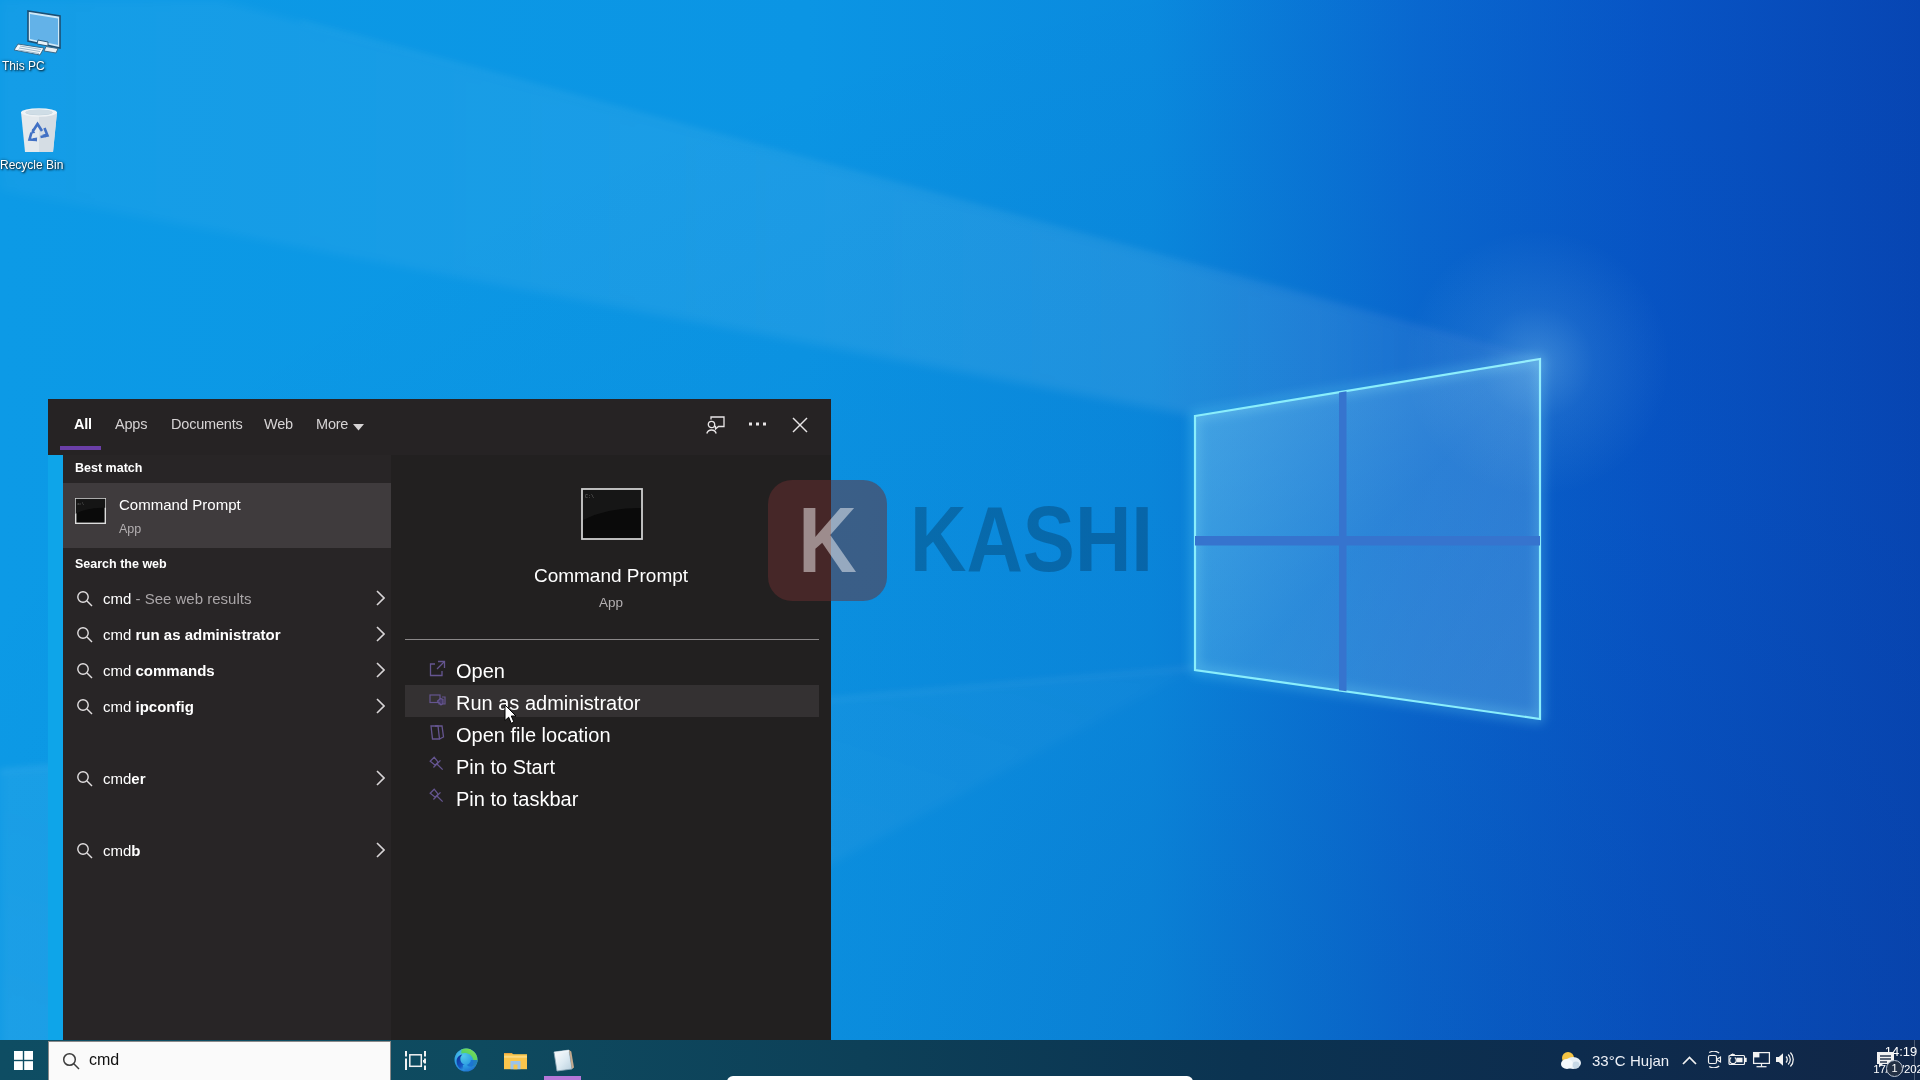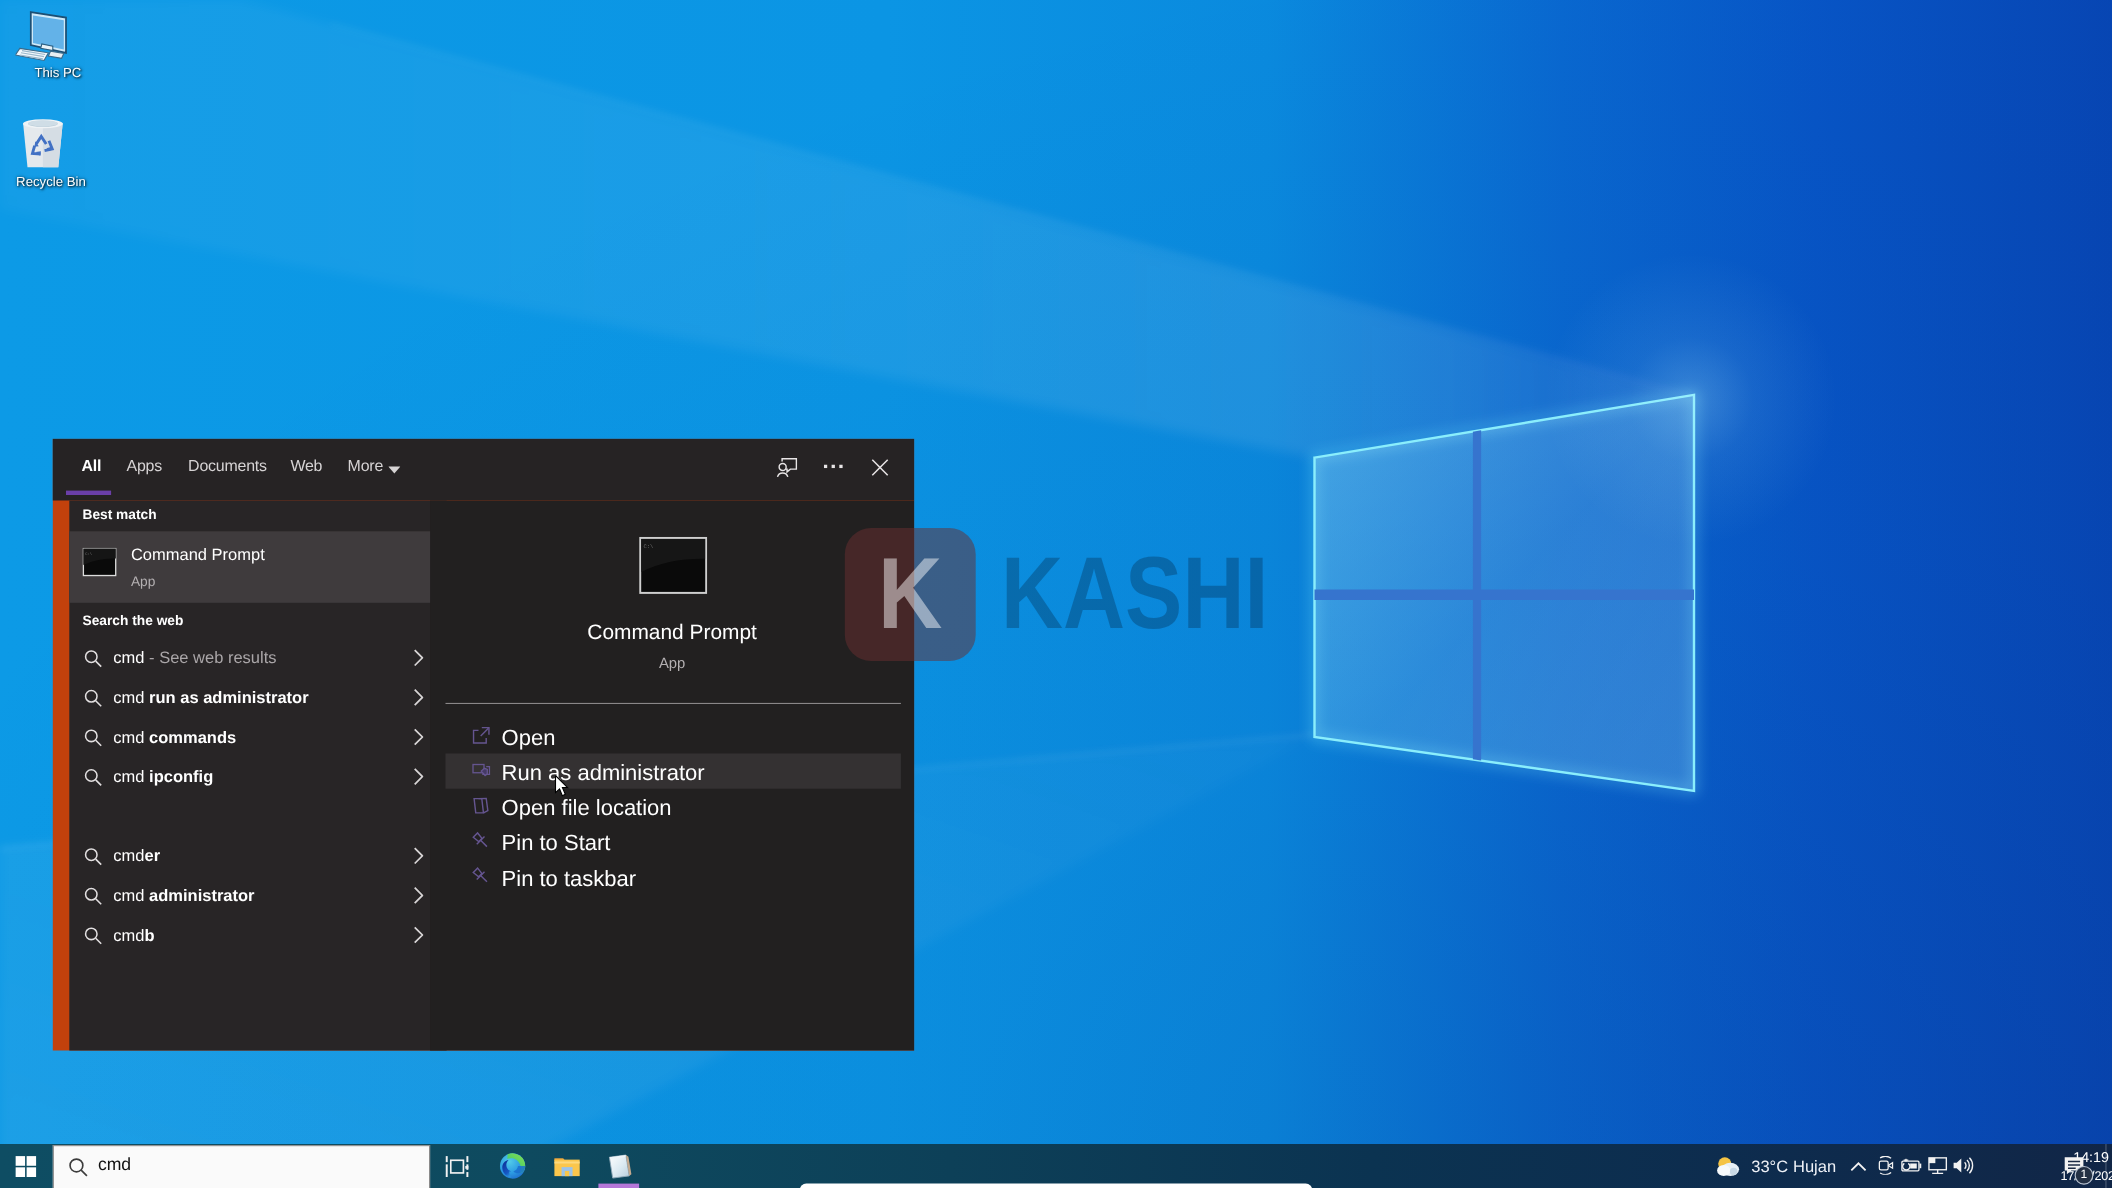--- a/index.html
+++ b/index.html
@@ -1,23 +1,23 @@
 <!DOCTYPE html>
 <html><head>
 <meta charset="utf-8">
 <style>
 *{margin:0;padding:0;box-sizing:border-box}
 html,body{width:1920px;height:1080px;overflow:hidden}
 body{position:relative;font-family:"Liberation Sans",sans-serif;background:#0d78d8}
 .abs{position:absolute}
 
-.deskicon{position:absolute;color:#fff;font-size:12px;text-align:right;
+.deskicon{position:absolute;color:#fff;font-size:12px;text-align:left;
  text-shadow:1px 1px 2px rgba(0,0,0,.85),0 0 3px rgba(0,0,0,.6)}
 
-#panel{position:absolute;left:48px;top:399px;width:783px;height:556px;background:#c2410c;color:#fff}
+#panel{position:absolute;left:48px;top:399px;width:783px;height:641px;background:#0ea5e9;color:#fff}
 #leftcol{position:absolute;left:15px;top:56px;width:343px;bottom:0;background:#282526}
 #rightpane{position:absolute;left:343px;top:56px;right:0;bottom:0;background:#222020}
 #tabs{position:absolute;left:0;top:0;width:100%;height:56px;background:#262324;font-size:14.5px;letter-spacing:-.2px;color:#d6d3d4}
 .tab{position:absolute;top:17px}
 #underline{position:absolute;left:12px;top:47px;width:41px;height:4px;background:#6b3fa8}
 .bm{font-weight:bold;font-size:12.5px;color:#fff}
 .row{position:absolute;left:0;width:343px;height:36px}
 .rowtxt{position:absolute;left:40px;top:9px;font-size:15px;color:#fff;white-space:nowrap}
 .chev{position:absolute;right:21px;top:9px;width:9px;height:16px}
 .mag{position:absolute;left:13px;top:9px;width:17px;height:17px}
@@ -239,30 +239,20 @@
   <div class="row" style="top:306px">
         <svg class="mag" viewBox="0 0 17 17">
           <circle cx="7" cy="7" r="5.2" fill="none" stroke="#e2dfe0" stroke-width="1.4"></circle>
           <line x1="11" y1="11" x2="16" y2="16" stroke="#e2dfe0" stroke-width="1.4"></line>
         </svg>
    <div class="rowtxt">cmd<span class="b">er</span></div>
    <svg class="chev" viewBox="0 0 9 16">
           <polyline points="1,1 8,8 1,15" fill="none" stroke="#d8d5d6" stroke-width="1.6"></polyline>
         </svg>
       </div>
-  <div class="row" style="top:342px">
-        <svg class="mag" viewBox="0 0 17 17">
-          <circle cx="7" cy="7" r="5.2" fill="none" stroke="#e2dfe0" stroke-width="1.4"></circle>
-          <line x1="11" y1="11" x2="16" y2="16" stroke="#e2dfe0" stroke-width="1.4"></line>
-        </svg>
-   <div class="rowtxt">cmd <span class="b">administrator</span></div>
-   <svg class="chev" viewBox="0 0 9 16">
-          <polyline points="1,1 8,8 1,15" fill="none" stroke="#d8d5d6" stroke-width="1.6"></polyline>
-        </svg>
-      </div>
   <div class="row" style="top:378px">
         <svg class="mag" viewBox="0 0 17 17">
           <circle cx="7" cy="7" r="5.2" fill="none" stroke="#e2dfe0" stroke-width="1.4"></circle>
           <line x1="11" y1="11" x2="16" y2="16" stroke="#e2dfe0" stroke-width="1.4"></line>
         </svg>
    <div class="rowtxt">cmd<span class="b">b</span></div>
    <svg class="chev" viewBox="0 0 9 16">
           <polyline points="1,1 8,8 1,15" fill="none" stroke="#d8d5d6" stroke-width="1.6"></polyline>
         </svg>
       </div>

